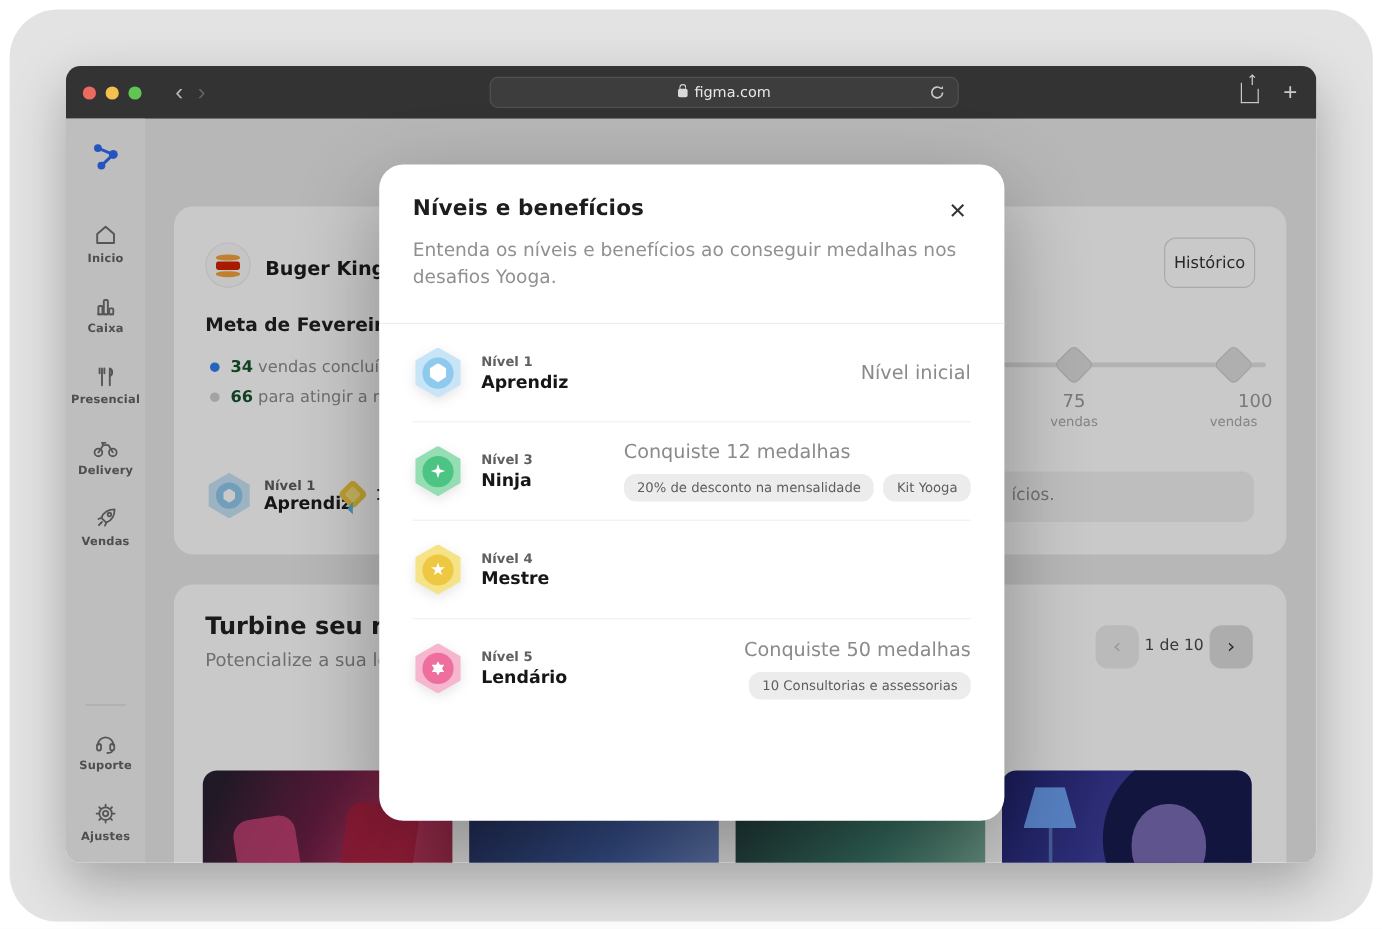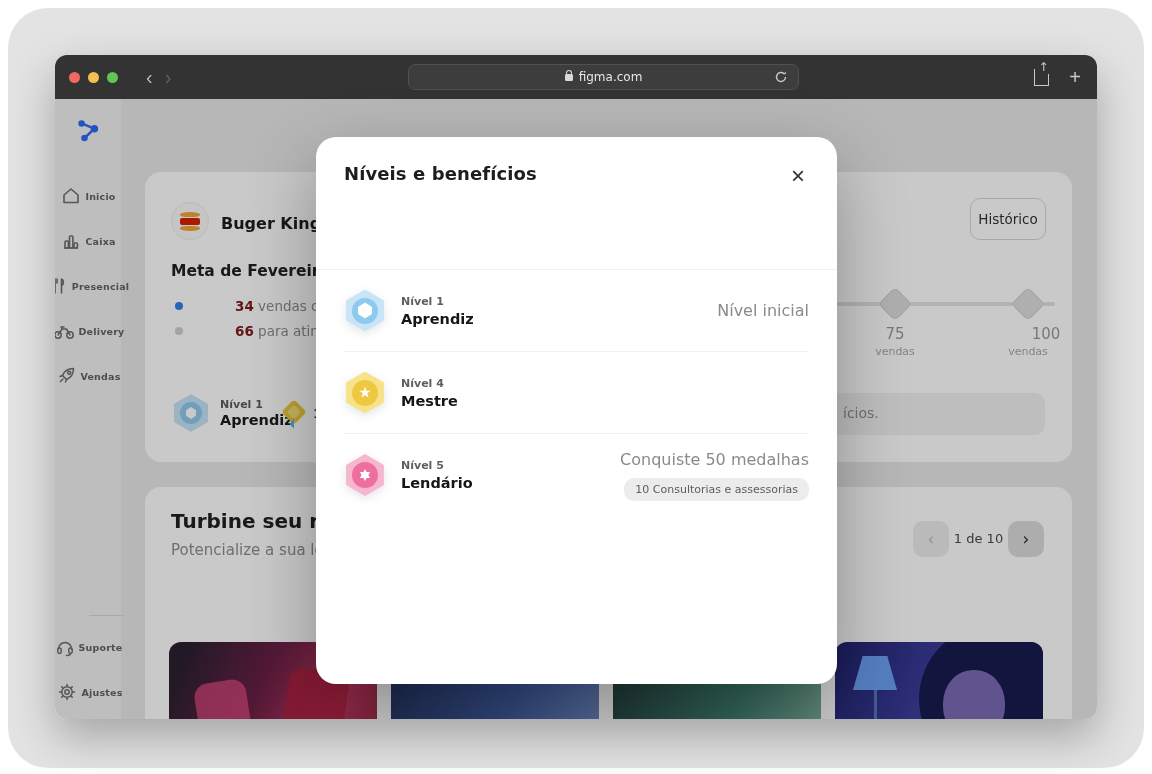--- a/index.html
+++ b/index.html
@@ -23,39 +23,39 @@
   .winbtns { position:absolute; right:16px; top:0; height:44px; display:flex; align-items:center; gap:20px; }
   .shareicon { width:15px; height:17px; border:1.5px solid #c9c9c9; border-top:none; position:relative; }
   .shareicon:before { content:"↑"; position:absolute; left:2.2px; top:-9px; color:#c9c9c9; font-size:12px; background:#333; padding:0 1px; }
   .plusbtn { color:#c9c9c9; font-size:20px; background:none; border:none; cursor:pointer; }
 
   
   .page { position:absolute; left:0; top:44px; width:1042px; height:620px; background:#e9e9e9; }
 
   .sidebar { position:absolute; left:0; top:0; width:66px; height:620px; background:#f1f1f1; display:flex; flex-direction:column; align-items:center; padding:18px 0 16px; }
   .side-logo { margin-bottom:36px; }
-  .side-item { display:flex; align-items:center; gap:3px; margin-bottom:23px; cursor:pointer; }
+  .side-item { display:flex; flex-direction:column; align-items:center; gap:3px; margin-bottom:23px; cursor:pointer; }
   .side-item svg { stroke:#6e6e6e; }
   .side-label { font-size:9.5px; font-weight:700; color:#636363; letter-spacing:.2px; }
   .side-divider { width:34px; height:1px; background:#d7d7d7; margin:6px 0 20px; }
-  .side-bottom { margin-top:auto; display:flex; flex-direction:column; align-items:flex-end; }
+  .side-bottom { margin-top:auto; display:flex; flex-direction:column; align-items:center; }
 
   .card { position:absolute; background:#ffffff; border-radius:16px; }
   .card-top { left:90px; top:73px; width:927px; height:290px; }
   .card-bottom { left:90px; top:388px; width:927px; height:300px; }
 
   .avatar { position:absolute; left:26px; top:30px; width:38px; height:38px; border-radius:50%; background:#fafafa; border:1px solid #ececec; display:flex; align-items:center; justify-content:center; }
   .bk { width:22px; height:19px; display:flex; flex-direction:column; align-items:center; justify-content:center; gap:1px; }
   .bk .bun { width:20px; height:5px; background:#f5a33a; border-radius:50% 50% 40% 40%; }
   .bk .mid { width:20px; height:7px; background:#d62300; border-radius:2px; }
   .bk .bun.bot { border-radius:40% 40% 50% 50%; }
   .store-name { position:absolute; left:76px; top:42px; font-size:16px; font-weight:700; color:#1e1e1e; white-space:nowrap; }
   .goal-title { position:absolute; left:26px; top:90px; font-size:15.5px; font-weight:700; color:#222; }
   .stat { position:absolute; left:30px; display:flex; align-items:center; gap:9px; font-size:13.5px; color:#8d8d8d; white-space:nowrap; }
-  .stat b { color:#7f1d1d;margin-left:43px; }
+  .stat b { color:#14532d; }
   .dot { width:8px; height:8px; border-radius:50%; }
   .dot.blue{ background:#2f80ed; } .dot.gray{ background:#cfcfcf; }
 
   .historico-btn { position:absolute; left:825px; top:26px; width:76px; height:42px; border:1px solid #d7d7d7; border-radius:10px; background:#fff; font-size:13.5px; font-weight:400; color:#333; cursor:pointer; font-family:inherit; }
 
   .slider-track { position:absolute; left:350px; top:130px; width:560px; height:4px; background:#e2e2e2; border-radius:2px; }
   .diamond { position:absolute; width:24px; height:24px; background:#dedede; border:1px solid #cdcdcd; border-radius:5px; transform:rotate(45deg); top:120px; }
   .tick-num { position:absolute; top:153px; width:60px; text-align:center; font-size:15px; color:#9a9a9a; }
   .tick-sub { position:absolute; top:173px; width:60px; text-align:center; font-size:11px; color:#a8a8a8; }
 
@@ -315,38 +315,57 @@
       </div>
     </section>
   </div>
 
   <div class="dim"></div>
 
   <div class="modal">
     <div class="modal-header">
       <div class="modal-title">Níveis e benefícios</div>
       <button class="modal-close">×</button>
+      <div class="modal-sub">Entenda os níveis e benefícios ao conseguir medalhas nos desafios Yooga.</div>
     </div>
 
     <div class="level-row">
       <div class="hexwrap level-badge lvl1">
         <div class="hex"></div>
           <div class="hex-circle"></div>
           <div class="hex-glyph shape-gem"></div>
       </div>
       <div class="level-left">
         <div class="level-no">Nível 1</div>
         <div class="level-name">Aprendiz</div>
       </div>
       <div class="level-right">
         <div class="level-benefit">Nível inicial</div>
       </div>
     </div>
 
 
+    <div class="level-row">
+      <div class="hexwrap level-badge lvl3">
+        <div class="hex"></div>
+          <div class="hex-circle"></div>
+          <div class="hex-glyph g-sm shape-star4"></div>
+      </div>
+      <div class="level-left">
+        <div class="level-no">Nível 3</div>
+        <div class="level-name">Ninja</div>
+      </div>
+      <div class="level-right">
+        <div class="level-benefit">Conquiste 12 medalhas</div>
+        <div class="badge-line">
+          <span class="mini-badge">20% de desconto na mensalidade</span>
+          <span class="mini-badge">Kit Yooga</span>
+        </div>
+      </div>
+    </div>
 
     <div class="level-row">
       <div class="hexwrap level-badge lvl4">
         <div class="hex"></div>
           <div class="hex-circle"></div>
           <div class="hex-glyph g-sm shape-star5"></div>
       </div>
       <div class="level-left">
         <div class="level-no">Nível 4</div>
         <div class="level-name">Mestre</div>

